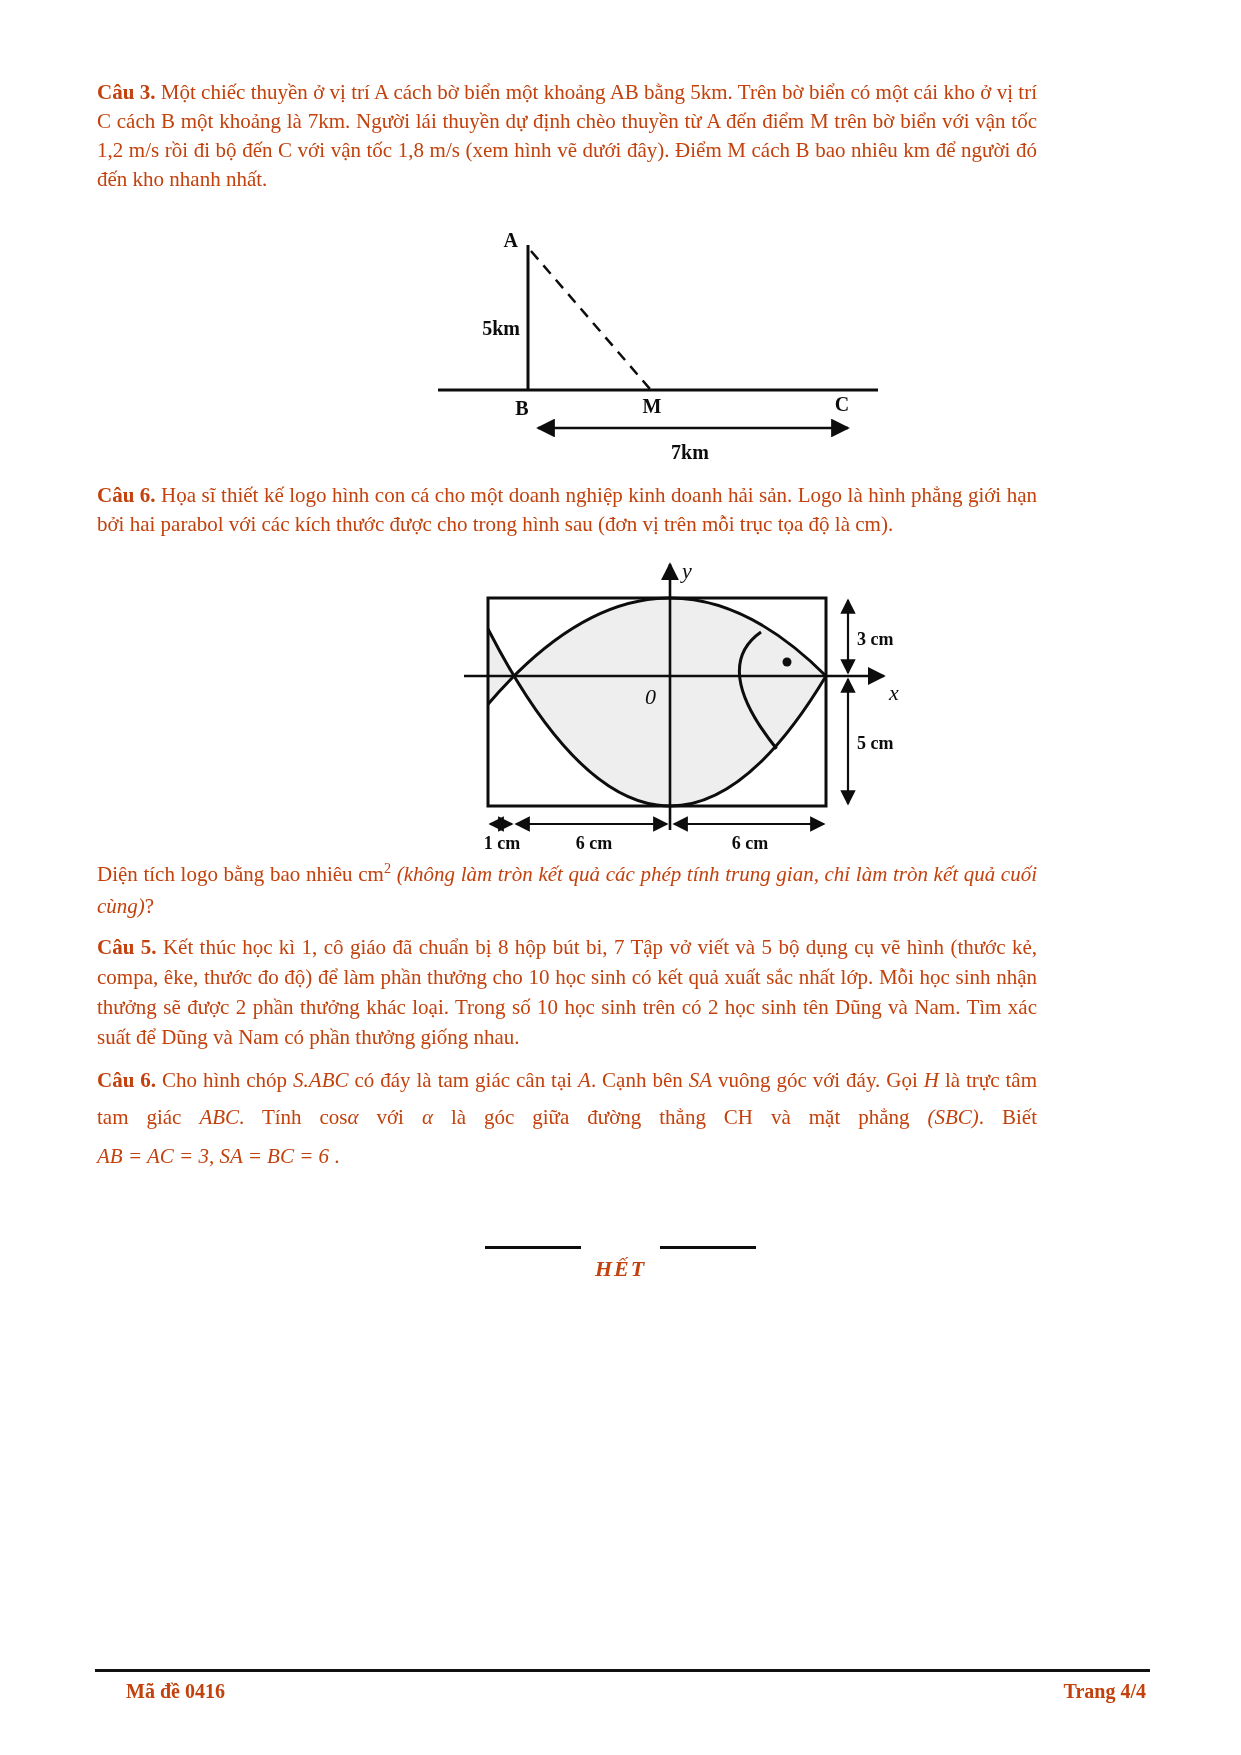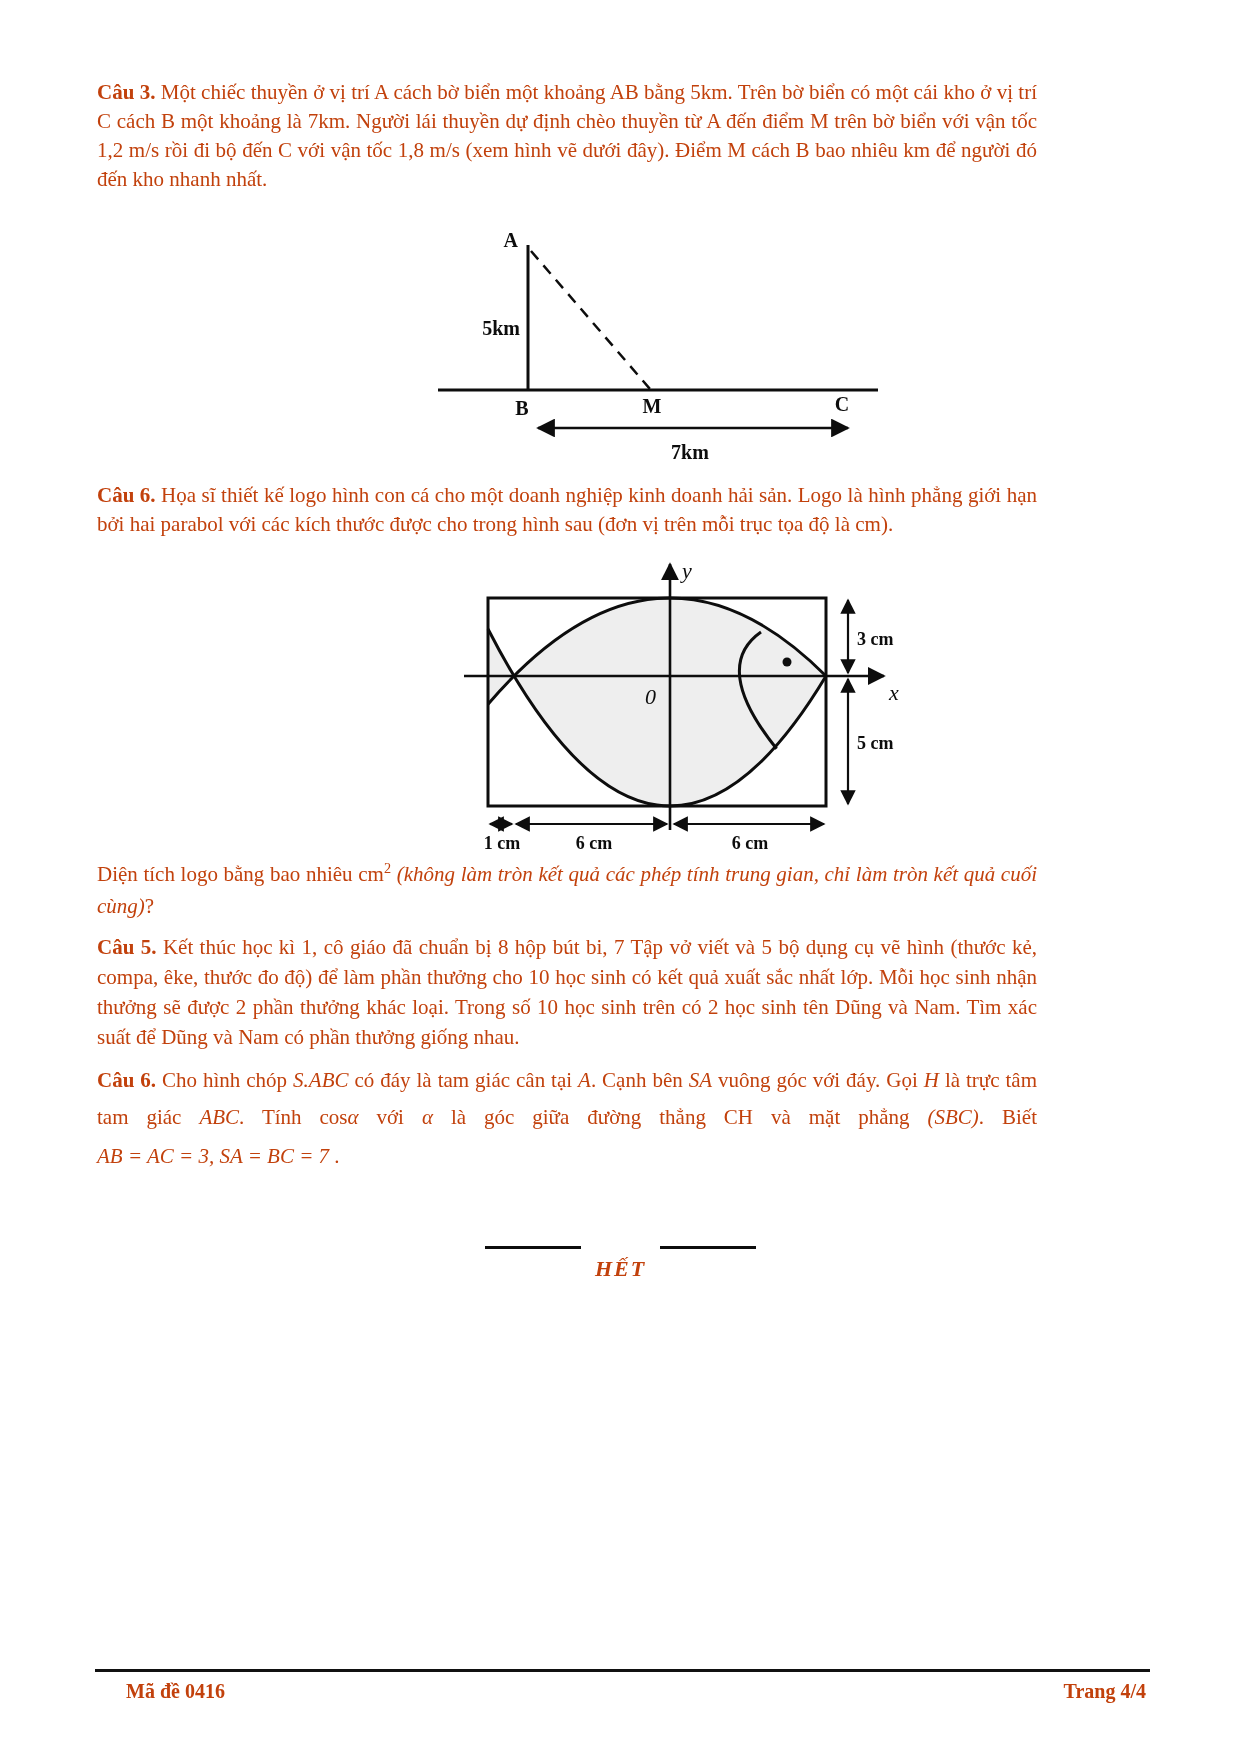--- a/index.html
+++ b/index.html
@@ -111,21 +111,21 @@
     <text x="54" y="297" text-anchor="middle" class="dlabel-sm">1 cm</text>
     <text x="146" y="297" text-anchor="middle" class="dlabel-sm">6 cm</text>
     <text x="302" y="297" text-anchor="middle" class="dlabel-sm">6 cm</text>
   </svg>
 
   <div class="para" id="area-para" style="top:858px;line-height:32px;"><span>Diện tích logo bằng bao nhiêu cm</span><span class="seg-sup">2</span><span class="seg-i"> (không làm tròn kết quả các phép tính trung gian, chỉ làm tròn kết quả cuối cùng)</span><span>?</span></div>
 
   <div class="para" id="q5-para" style="top:932px;line-height:30px;"><span class="seg-b">Câu 5.</span><span> Kết thúc học kì 1, cô giáo đã chuẩn bị 8 hộp bút bi, 7 Tập vở viết và 5 bộ dụng cụ vẽ hình (thước kẻ, compa, êke, thước đo độ) để làm phần thưởng cho 10 học sinh có kết quả xuất sắc nhất lớp. Mỗi học sinh nhận thưởng sẽ được 2 phần thưởng khác loại. Trong số 10 học sinh trên có 2 học sinh tên Dũng và Nam. Tìm xác suất để Dũng và Nam có phần thưởng giống nhau.</span></div>
 
   <div class="para" id="q6-para" style="top:1062px;"><span class="seg-b">Câu 6.</span><span> Cho hình chóp </span><span class="seg-i">S.ABC</span><span> có đáy là tam giác cân tại </span><span class="seg-i">A</span><span>. Cạnh bên </span><span class="seg-i">SA</span><span> vuông góc với đáy. Gọi </span><span class="seg-i">H</span><span> là trực tâm tam giác </span><span class="seg-i">ABC</span><span>. Tính cos</span><span class="seg-i">α</span><span> với </span><span class="seg-i">α</span><span> là góc giữa đường thẳng CH và mặt phẳng </span><span class="seg-i">(SBC)</span><span>. Biết</span></div>
-  <div class="para" id="q6-formula" style="top:1142px;"><span class="seg-i">AB = AC = 3, SA = BC = 7</span><span> .</span></div>
+  <div class="para" id="q6-formula" style="top:1142px;"><span class="seg-i">AB = AC = 3, SA = BC = 6</span><span> .</span></div>
 
   <div class="het-wrap" style="top:1212px;">
     <span class="het-line"></span><span class="het-text">HẾT</span><span class="het-line"></span>
   </div>
 
   <div class="footer-rule" style="top:1669px;"></div>
   <div class="footer-text" style="top:1680px;left:97px;">Mã đề 0416</div>
   <div class="footer-text" style="top:1680px;right:95px;text-align:center;">Trang 4/4</div>
 
 </div>

